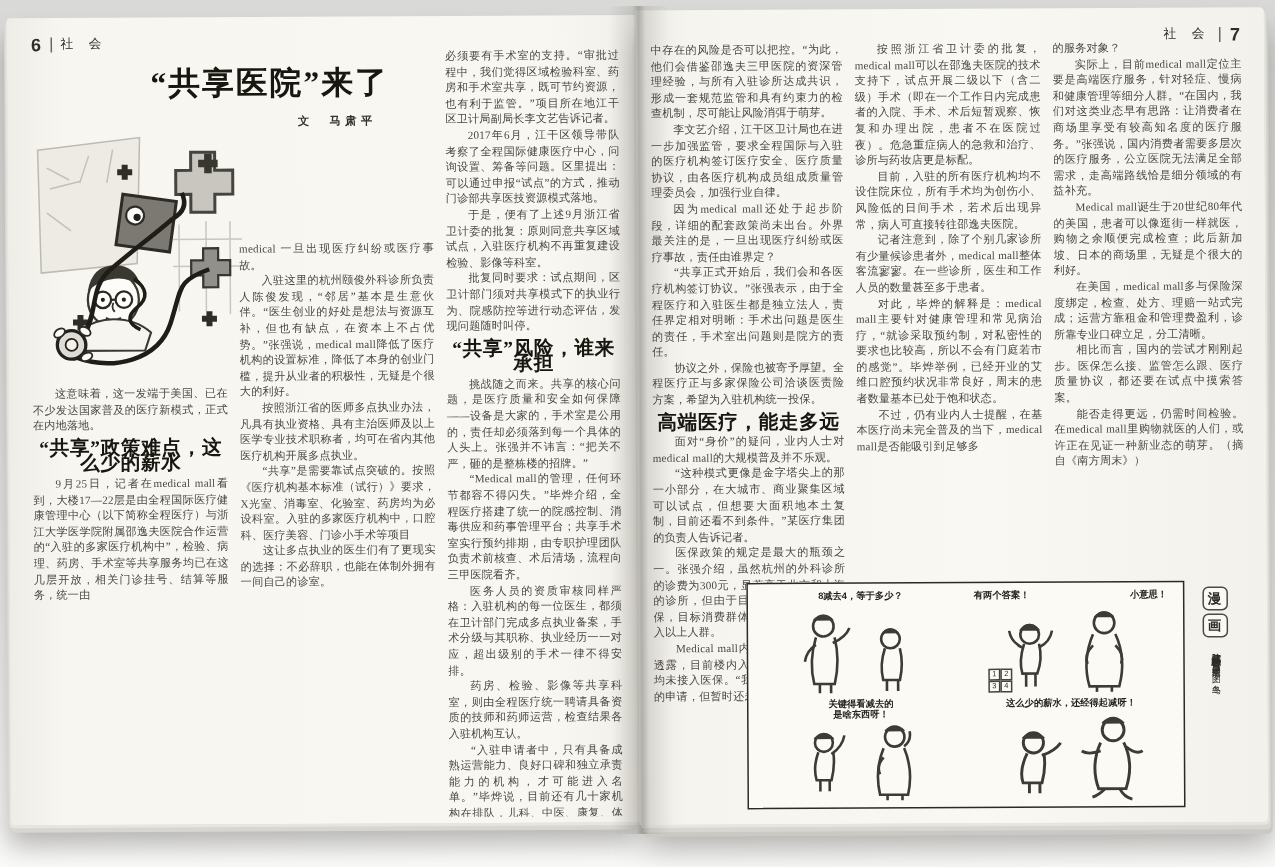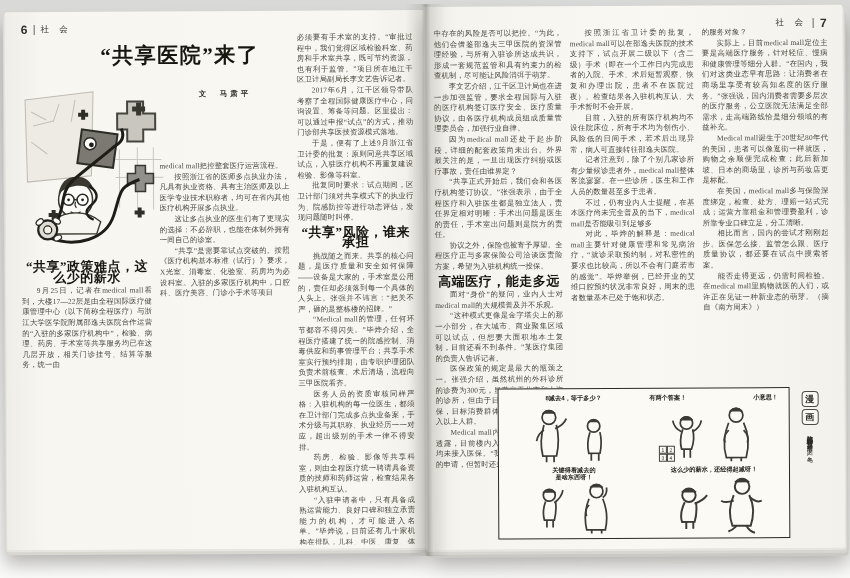--- a/index.html
+++ b/index.html
@@ -24,21 +24,21 @@
     background:linear-gradient(90deg,rgba(80,76,68,0) 0%,rgba(80,76,68,.14) 40%,rgba(45,43,38,.30) 50%,rgba(80,76,68,.12) 62%,rgba(80,76,68,0) 100%);}
   .pg-header{position:absolute;top:11px;display:flex;align-items:center;gap:6px;color:#2e2d2a;
     font-family:"Liberation Sans",sans-serif;z-index:3;}
   .pg-header.hl{left:16px;}
   .pg-header.hr{right:16px;}
   .pg-num{font-size:12px;font-weight:bold;}
   .pg-sep{width:1px;height:10px;background:#6a675f;}
   .pg-section{font-size:8.5px;letter-spacing:4px;}
   .title{position:absolute;left:60px;top:30px;width:230px;margin:0;text-align:center;
     font-size:21px;font-weight:700;letter-spacing:1.5px;color:#17160f;}
-  .byline{position:absolute;left:150px;top:78px;width:140px;text-align:center;
+  .byline{position:absolute;left:150px;top:65px;width:140px;text-align:center;
     font-size:7.5px;font-weight:bold;letter-spacing:3px;color:#34322c;}
   .illu{position:absolute;left:14px;top:76px;width:148px;height:166px;}
   .col{position:absolute;color:#4a473f;font-size:7.4px;line-height:10.6px;text-align:justify;overflow:hidden;letter-spacing:.15px;}
   .col p{margin:0;text-indent:2em;}
   .col p.cont{text-indent:0;}
   .col p.subhead{margin:4px 0 3px;text-indent:0;text-align:center;font-weight:bold;font-size:13px;letter-spacing:.5px;color:#17160f;}
   .c1{left:16px;top:246px;width:130px;height:288px;}
   .c2{left:154px;top:150px;width:130px;height:384px;}
   .c3{left:292px;top:22px;width:116px;height:512px;}
   .ca{left:10px;top:22px;width:128px;height:512px;}
@@ -109,28 +109,30 @@
         <path d="M70 98 q13 10 2 19 q-11 9 2 15" stroke="#1e1d18" stroke-width="2.4" fill="none"></path>
         <circle cx="28" cy="142" r="9.5" fill="#dedcd4" stroke="#23221c" stroke-width="2.2"></circle>
         <circle cx="28" cy="142" r="4" fill="#f4f2ea" stroke="#23221c" stroke-width="1.2"></circle>
         <ellipse cx="20" cy="134" rx="4" ry="2.6" transform="rotate(-35 20 134)" fill="#fdfcf8" stroke="#2c2b24" stroke-width="1.2"></ellipse>
         <ellipse cx="37" cy="133" rx="4" ry="2.6" transform="rotate(30 37 133)" fill="#fdfcf8" stroke="#2c2b24" stroke-width="1.2"></ellipse>
         <ellipse cx="38" cy="150" rx="4" ry="2.6" transform="rotate(-25 38 150)" fill="#fdfcf8" stroke="#2c2b24" stroke-width="1.2"></ellipse>
       </svg>
     </div>
 
     <div class="col c1">
+        <p>这意味着，这一发端于美国、已在不少发达国家普及的医疗新模式，正式在内地落地。</p>
         <p class="subhead">“共享”政策难点，这么少的薪水</p>
         <p>9月25日，记者在medical mall看到，大楼17—22层是由全程国际医疗健康管理中心（以下简称全程医疗）与浙江大学医学院附属邵逸夫医院合作运营的“入驻的多家医疗机构中”，检验、病理、药房、手术室等共享服务均已在这几层开放，相关门诊挂号、结算等服务，统一由</p>
       </div>
     <div class="col c2">
-        <p class="cont">medical mall把控整套医疗运营流程。</p>
+        <p class="cont">medical 一旦出现医疗纠纷或医疗事故。</p>
+        <p>入驻这里的杭州颐俊外科诊所负责人陈俊发现，“邻居”基本是生意伙伴。“医生创业的好处是想法与资源互补，但也有缺点，在资本上不占优势。”张强说，medical mall降低了医疗机构的设置标准，降低了本身的创业门槛，提升从业者的积极性，无疑是个很大的利好。</p>
         <p>按照浙江省的医师多点执业办法，凡具有执业资格、具有主治医师及以上医学专业技术职称者，均可在省内其他医疗机构开展多点执业。</p>
+        <p>“共享”是需要靠试点突破的。按照《医疗机构基本标准（试行）》要求，X光室、消毒室、化验室、药房均为必设科室。入驻的多家医疗机构中，口腔科、医疗美容、门诊小手术等项目</p>
         <p>这让多点执业的医生们有了更现实的选择：不必辞职，也能在体制外拥有一间自己的诊室。</p>
-        <p>“共享”是需要靠试点突破的。按照《医疗机构基本标准（试行）》要求，X光室、消毒室、化验室、药房均为必设科室。入驻的多家医疗机构中，口腔科、医疗美容、门诊小手术等项目</p>
       </div>
     <div class="col c3">
         <p class="cont">必须要有手术室的支持。“审批过程中，我们觉得区域检验科室、药房和手术室共享，既可节约资源，也有利于监管。”项目所在地江干区卫计局副局长李文艺告诉记者。</p>
         <p>2017年6月，江干区领导带队考察了全程国际健康医疗中心，问询设置、筹备等问题。区里提出：可以通过申报“试点”的方式，推动门诊部共享医技资源模式落地。</p>
         <p>于是，便有了上述9月浙江省卫计委的批复：原则同意共享区域试点，入驻医疗机构不再重复建设检验、影像等科室。</p>
         <p>批复同时要求：试点期间，区卫计部门须对共享模式下的执业行为、院感防控等进行动态评估，发现问题随时叫停。</p>
         <p class="subhead">“共享”风险，谁来承担</p>
         <p>挑战随之而来。共享的核心问题，是医疗质量和安全如何保障——设备是大家的，手术室是公用的，责任却必须落到每一个具体的人头上。张强并不讳言：“把关不严，砸的是整栋楼的招牌。”</p>
         <p>“Medical mall的管理，任何环节都容不得闪失。”毕烨介绍，全程医疗搭建了统一的院感控制、消毒供应和药事管理平台；共享手术室实行预约排期，由专职护理团队负责术前核查、术后清场，流程向三甲医院看齐。</p>
         <p>医务人员的资质审核同样严格：入驻机构的每一位医生，都须在卫计部门完成多点执业备案，手术分级与其职称、执业经历一一对应，超出级别的手术一律不得安排。</p>
@@ -152,30 +154,30 @@
         <p>因为medical mall还处于起步阶段，详细的配套政策尚未出台。外界最关注的是，一旦出现医疗纠纷或医疗事故，责任由谁界定？</p>
         <p>“共享正式开始后，我们会和各医疗机构签订协议。”张强表示，由于全程医疗和入驻医生都是独立法人，责任界定相对明晰：手术出问题是医生的责任，手术室出问题则是院方的责任。</p>
         <p>协议之外，保险也被寄予厚望。全程医疗正与多家保险公司洽谈医责险方案，希望为入驻机构统一投保。</p>
         <p class="subhead">高端医疗，能走多远</p>
         <p>面对“身价”的疑问，业内人士对medical mall的大规模普及并不乐观。</p>
         <p>“这种模式更像是金字塔尖上的那一小部分，在大城市、商业聚集区域可以试点，但想要大面积地本土复制，目前还看不到条件。”某医疗集团的负责人告诉记者。</p>
         <p>医保政策的规定是最大的瓶颈之一。张强介绍，虽然杭州的外科诊所的诊费为300元，显著高于北京和上海的诊所，但由于目前诊所尚未接入医保，目标消费群体基本锁定在中等收入以上人群。</p>
         <p>Medical mall内的一家诊所负责人透露，目前楼内入驻的所有医疗机构均未接入医保。“我们已在做医保准入的申请，但暂时还未得到批复。”</p>
       </div>
     <div class="col cb">
-        <p>按照浙江省卫计委的批复，medical mall可以在邵逸夫医院的技术支持下，试点开展二级以下（含二级）手术（即在一个工作日内完成患者的入院、手术、术后短暂观察、恢复和办理出院，患者不在医院过夜）。检查结果各入驻机构互认、大手术暂时不会开展。</p>
+        <p>按照浙江省卫计委的批复，medical mall可以在邵逸夫医院的技术支持下，试点开展二级以下（含二级）手术（即在一个工作日内完成患者的入院、手术、术后短暂观察、恢复和办理出院，患者不在医院过夜）。危急重症病人的急救和治疗、诊所与药妆店更是标配。</p>
         <p>目前，入驻的所有医疗机构均不设住院床位，所有手术均为创伤小、风险低的日间手术，若术后出现异常，病人可直接转往邵逸夫医院。</p>
         <p>记者注意到，除了个别几家诊所有少量候诊患者外，medical mall整体客流寥寥。在一些诊所，医生和工作人员的数量甚至多于患者。</p>
+        <p>对此，毕烨的解释是：medical mall主要针对健康管理和常见病治疗，“就诊采取预约制，对私密性的要求也比较高，所以不会有门庭若市的感觉”。毕烨举例，已经开业的艾维口腔预约状况非常良好，周末的患者数量基本已处于饱和状态。</p>
         <p>不过，仍有业内人士提醒，在基本医疗尚未完全普及的当下，medical mall是否能吸引到足够多</p>
-        <p>对此，毕烨的解释是：medical mall主要针对健康管理和常见病治疗，“就诊采取预约制，对私密性的要求也比较高，所以不会有门庭若市的感觉”。毕烨举例，已经开业的艾维口腔预约状况非常良好，周末的患者数量基本已处于饱和状态。</p>
       </div>
     <div class="col cc">
         <p class="cont">的服务对象？</p>
         <p>实际上，目前medical mall定位主要是高端医疗服务，针对轻症、慢病和健康管理等细分人群。“在国内，我们对这类业态早有思路：让消费者在商场里享受有较高知名度的医疗服务。”张强说，国内消费者需要多层次的医疗服务，公立医院无法满足全部需求，走高端路线恰是细分领域的有益补充。</p>
-        <p>Medical mall诞生于20世纪80年代的美国，患者可以像逛街一样就医，购物之余顺便完成检查；此后新加坡、日本的商场里，诊所与药妆店更是标配。</p>
+        <p>Medical mall诞生于20世纪80年代的美国，患者可以像逛街一样就医，购物之余顺便完成检查；此后新加坡、日本的商场里，无疑是个很大的利好。</p>
         <p>在美国，medical mall多与保险深度绑定，检查、处方、理赔一站式完成；运营方靠租金和管理费盈利，诊所靠专业口碑立足，分工清晰。</p>
         <p>相比而言，国内的尝试才刚刚起步。医保怎么接、监管怎么跟、医疗质量协议，都还要在试点中摸索答案。</p>
         <p>能否走得更远，仍需时间检验。在medical mall里购物就医的人们，或许正在见证一种新业态的萌芽。（摘自《南方周末》）</p>
       </div>
 
     <div class="comic-box">
       <div class="panel">
         <span class="cap">8减去4，等于多少？</span>
         <svg viewBox="0 0 100 50">
           <g stroke="#3c3b34" stroke-width="1.4" fill="none">

